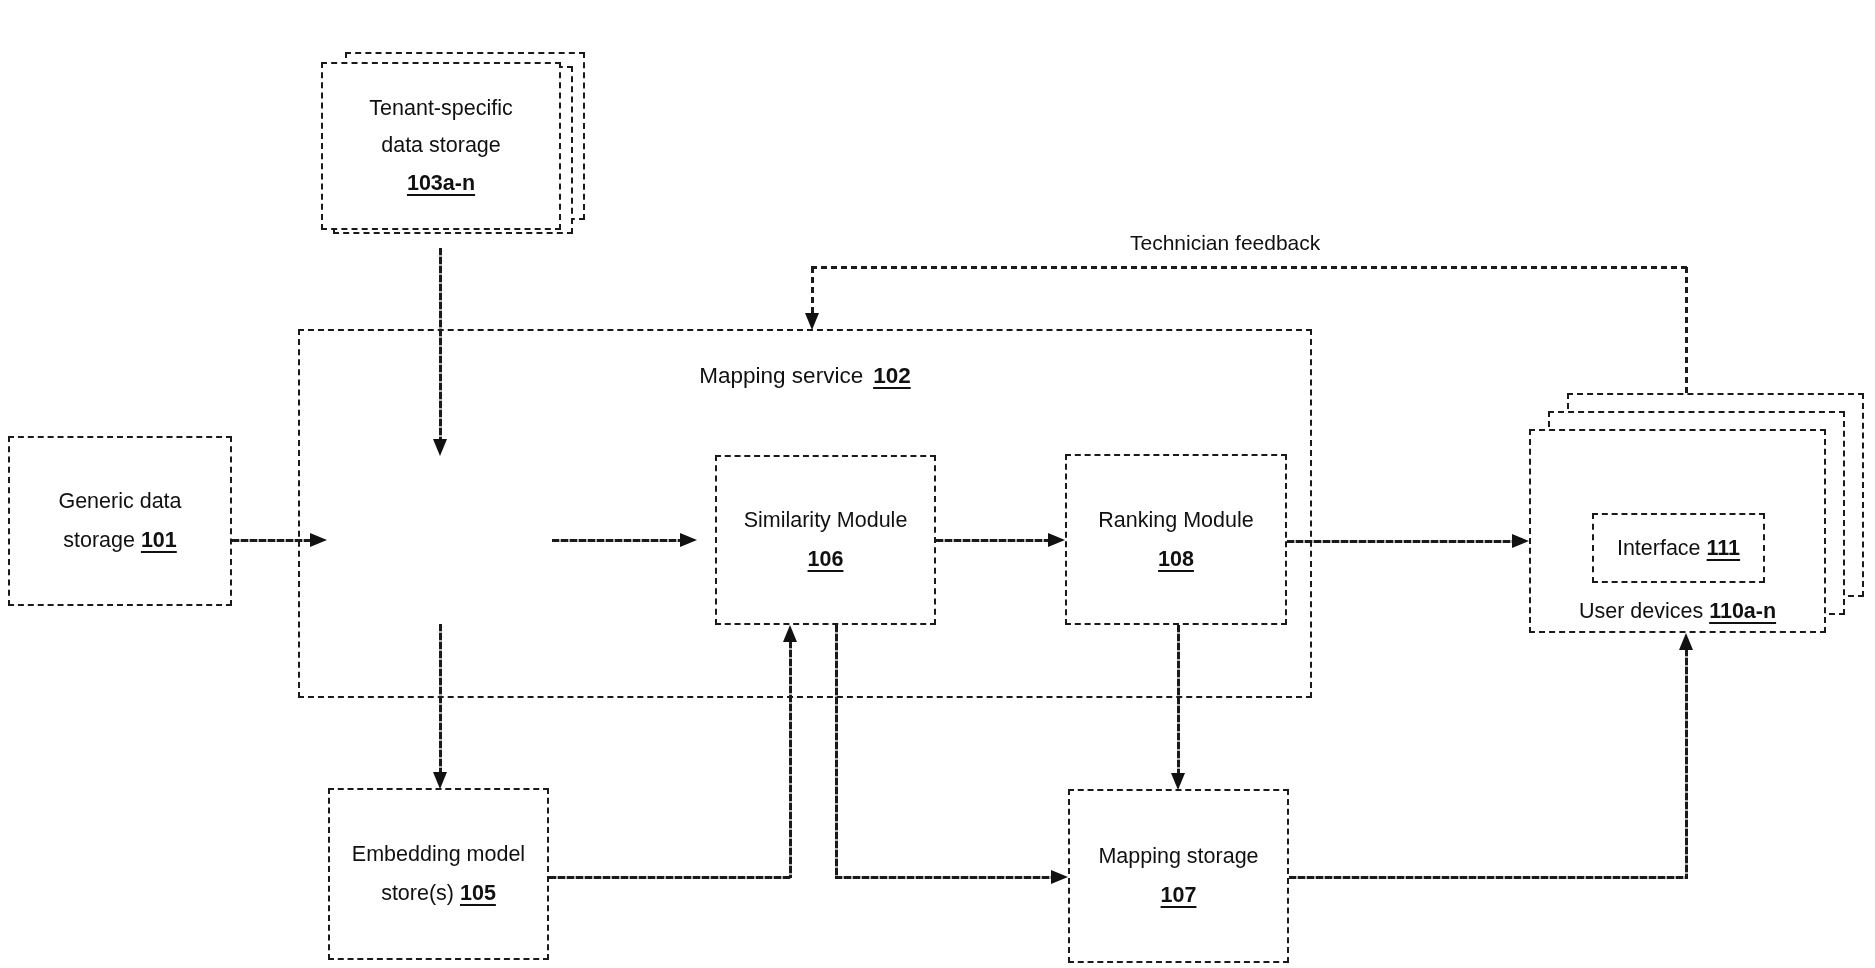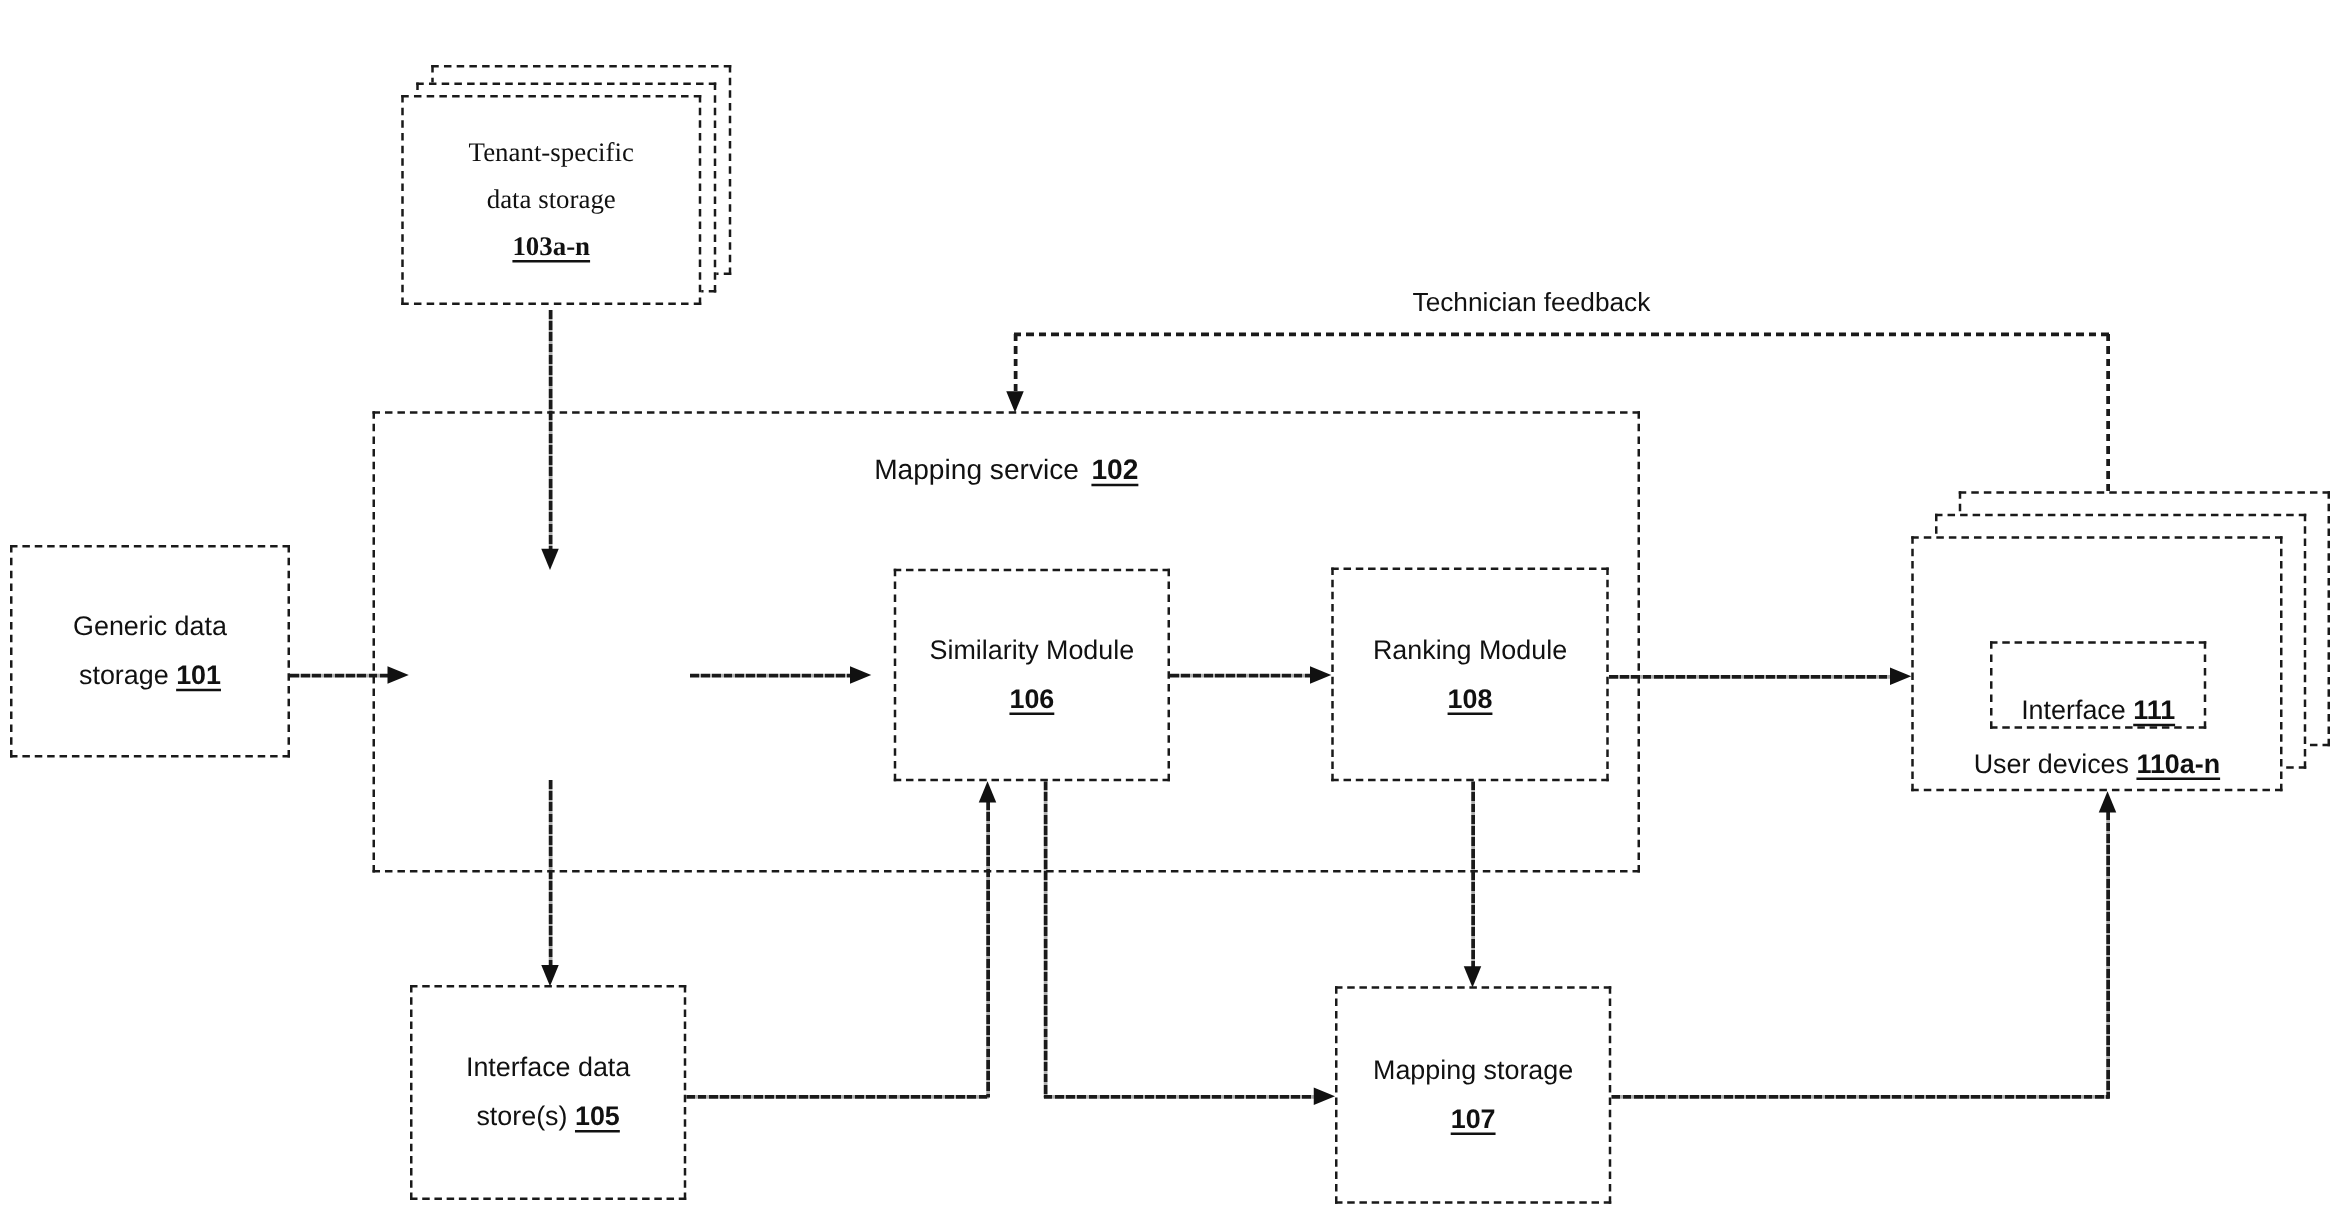--- a/index.html
+++ b/index.html
@@ -27,21 +27,21 @@
   .vline{position:absolute;width:2.5px;background:repeating-linear-gradient(180deg,#1a1a1a 0 7px,rgba(26,26,26,.35) 7px 9px);}
   .hdash{position:absolute;height:2.5px;background:repeating-linear-gradient(90deg,#1a1a1a 0 6px,transparent 6px 10px);}
   .vdash{position:absolute;width:2.5px;background:repeating-linear-gradient(180deg,#1a1a1a 0 6px,transparent 6px 10px);}
   .arr{position:absolute;width:0;height:0;}
   .arr.right{border-top:7px solid transparent;border-bottom:7px solid transparent;border-left:17px solid #111;}
   .arr.down{border-left:7px solid transparent;border-right:7px solid transparent;border-top:17px solid #111;}
   .arr.up{border-left:7px solid transparent;border-right:7px solid transparent;border-bottom:17px solid #111;}
   .note{position:absolute;font-size:21px;white-space:nowrap;}
   .inner-box{
     position:absolute;box-sizing:border-box;border:2.5px dashed #1a1a1a;background:#fff;
-    display:flex;align-items:flex-end;justify-content:center;font-size:21.5px;white-space:nowrap;
+    display:flex;align-items:center;justify-content:center;font-size:21.5px;white-space:nowrap;
   }
 </style>
 </head>
 <body>
 
 <div class="canvas">
 
   <div class="container-box" style="left:298px;top:329px;width:1014px;height:369px;">
     <div class="container-title">
       <span>Mapping service</span><span class="ref gap-ref">102</span>
@@ -73,21 +73,21 @@
 
   <div class="vdash" style="left:1685px;top:267px;height:128px;"></div>
   <div class="hdash" style="left:811px;top:266px;width:877px;"></div>
   <div class="vdash" style="left:811px;top:267px;height:48px;"></div>
 
   <div class="stack-layer" style="left:345px;top:52px;width:240px;height:168px;"></div>
   <div class="stack-layer" style="left:333px;top:66px;width:240px;height:168px;"></div>
   <div class="stack-layer" style="left:1567px;top:393px;width:297px;height:204px;"></div>
   <div class="stack-layer" style="left:1548px;top:411px;width:297px;height:204px;"></div>
 
-  <div class="box" style="left:321px;top:76px;width:240px;height:168px;line-height:1.75;font-family:Liberation Serif, serif;">
+  <div class="box" style="left:321px;top:62px;width:240px;height:168px;line-height:1.75;">
     <div class="tline">Tenant-specific</div>
     <div class="tline">data storage</div>
     <div class="tline"><span class="ref">103a-n</span></div>
   </div>
 
   <div class="box" style="left:8px;top:436px;width:224px;height:170px;">
     <div class="tline">Generic data</div>
     <div class="tline"><span>storage</span>&nbsp;<span class="ref">101</span></div>
   </div>
 
@@ -96,21 +96,21 @@
     <div class="tline">Similarity Module</div>
     <div class="tline"><span class="ref">106</span></div>
   </div>
 
   <div class="box" style="left:1065px;top:454px;width:222px;height:171px;">
     <div class="tline">Ranking Module</div>
     <div class="tline"><span class="ref">108</span></div>
   </div>
 
   <div class="box" style="left:328px;top:788px;width:221px;height:172px;">
-    <div class="tline">Interface data</div>
+    <div class="tline">Embedding model</div>
     <div class="tline"><span>store(s)</span>&nbsp;<span class="ref">105</span></div>
   </div>
 
   <div class="box" style="left:1068px;top:789px;width:221px;height:174px;">
     <div class="tline">Mapping storage</div>
     <div class="tline"><span class="ref">107</span></div>
   </div>
 
   <div class="box" style="left:1529px;top:429px;width:297px;height:204px;justify-content:flex-end;padding-top:28px;">
     <div class="tline"><span>User devices</span>&nbsp;<span class="ref">110a-n</span></div>

